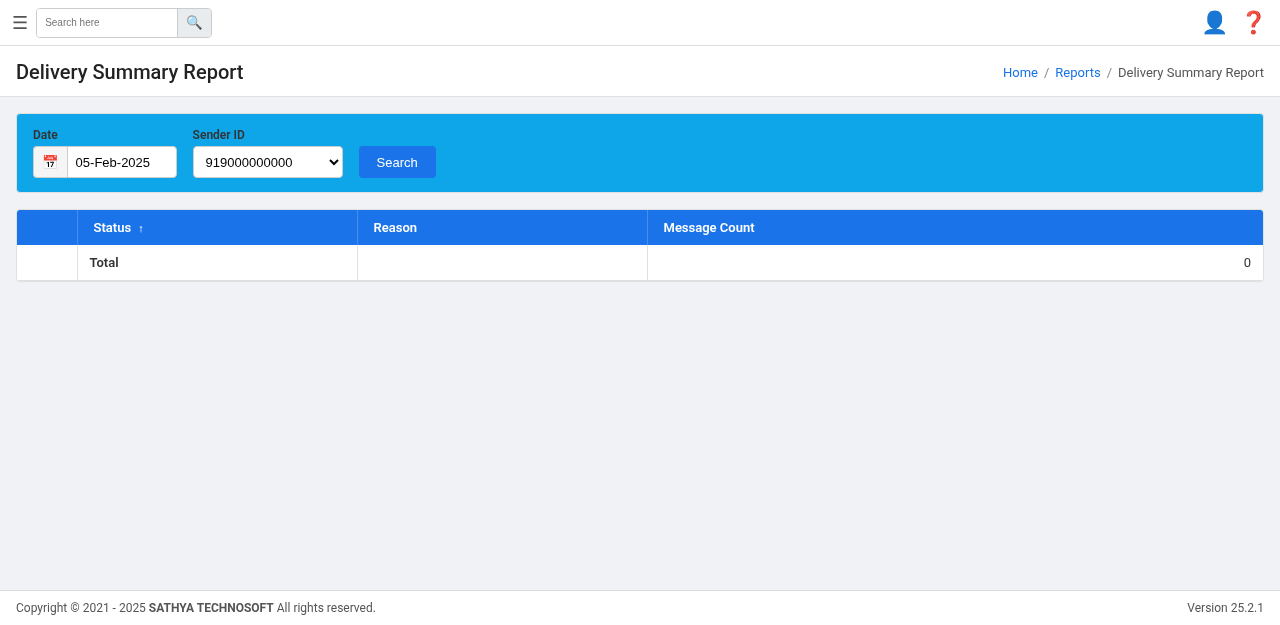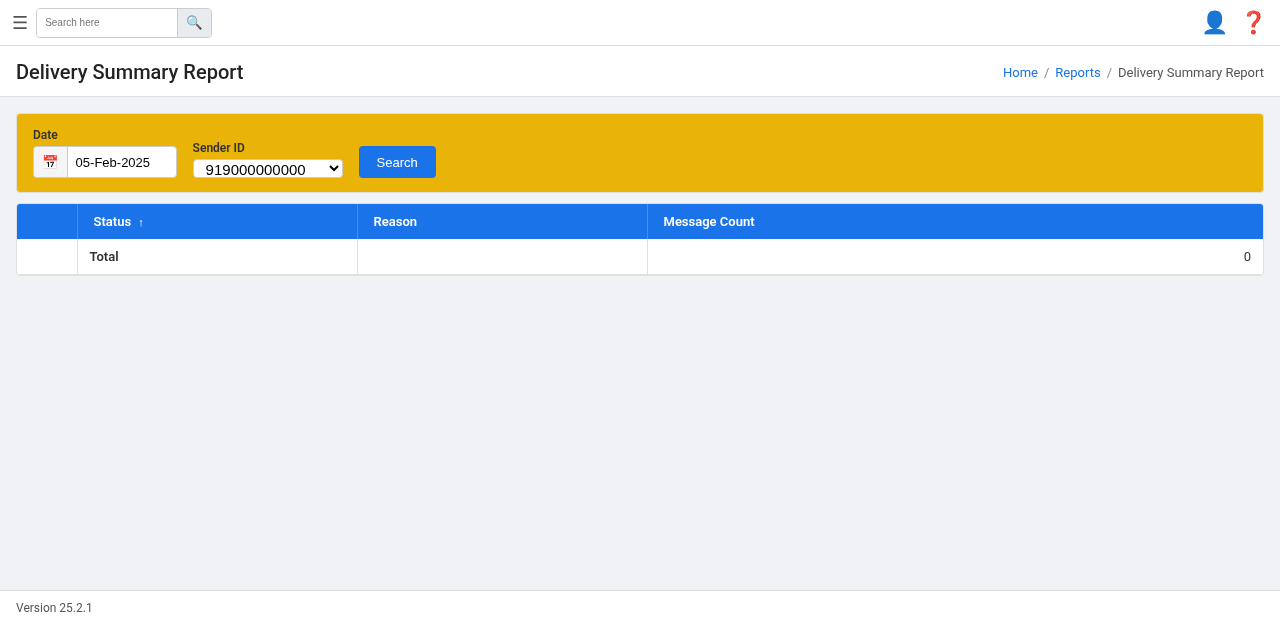--- a/index.html
+++ b/index.html
@@ -101,25 +101,25 @@
     .breadcrumb-current { color: #555; }
 
     
     .main-content {
       flex: 1;
       padding: 16px;
     }
 
     
     .filter-section {
-      background: #eab308;
+      background: #0ea5e9;
       border: 1px solid #e0e0e0;
       border-radius: 4px;
       padding: 14px 16px;
-      margin-bottom: 10px;
+      margin-bottom: 16px;
     }
     .filter-row {
       display: flex;
       align-items: flex-end;
       gap: 16px;
     }
     .filter-group {
       display: flex;
       flex-direction: column;
       gap: 4px;
@@ -151,23 +151,23 @@
       border-radius: 0 4px 4px 0;
       height: 32px;
       padding: 0 8px;
       font-size: 13px;
       outline: none;
       width: 110px;
     }
     .sender-select {
       border: 1px solid #ccc;
       border-radius: 4px;
-      height: 19px;
-      padding: 0 8px;
-      font-size: 15px;
+      height: 32px;
+      padding: 0 8px;
+      font-size: 13px;
       outline: none;
       width: 150px;
       background: #fff;
       appearance: auto;
     }
     .search-action-btn {
       background: #1a73e8;
       color: #fff;
       border: none;
       border-radius: 4px;
@@ -322,14 +322,17 @@
           <td></td>
           <td class="col-total-count">0</td>
         </tr>
       </tbody>
     </table>
   </div>
 
 </div>
 
 <div class="footer">
+  <div>
+    <span>Copyright © 2021 - 2025 </span><span class="footer-brand">SATHYA TECHNOSOFT</span><span> All rights reserved.</span>
+  </div>
   <div>Version 25.2.1</div>
 </div>
 
 </body></html>

